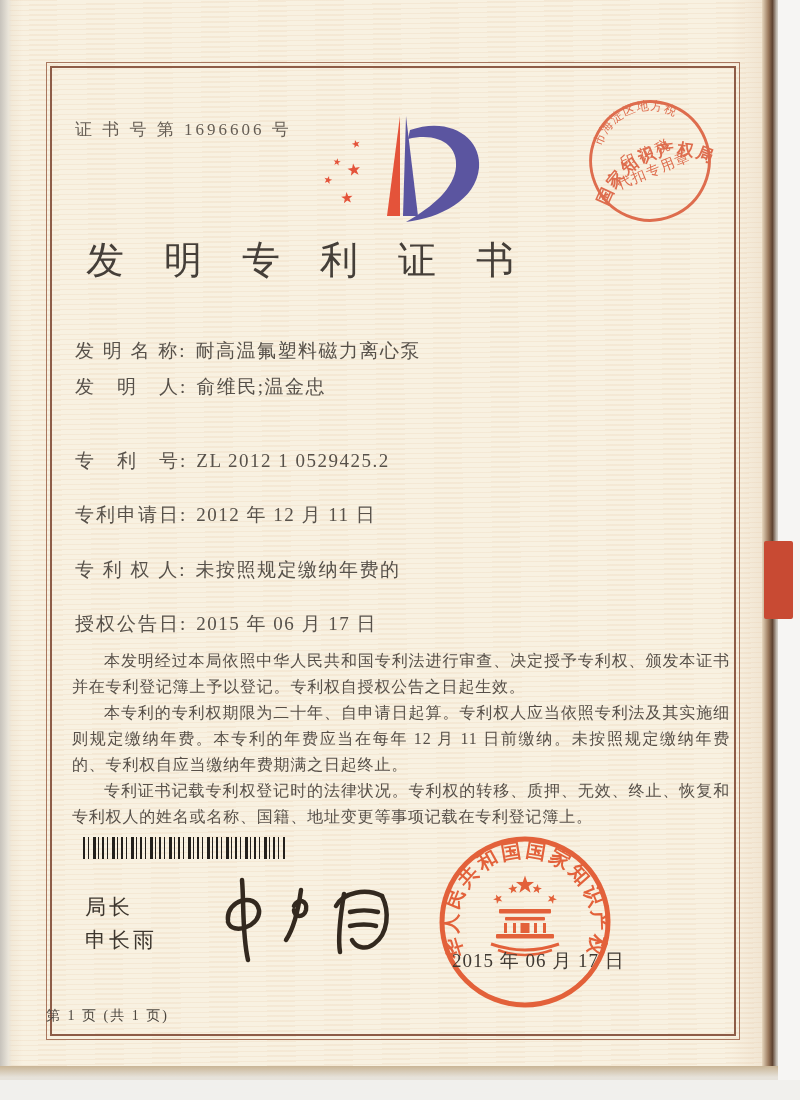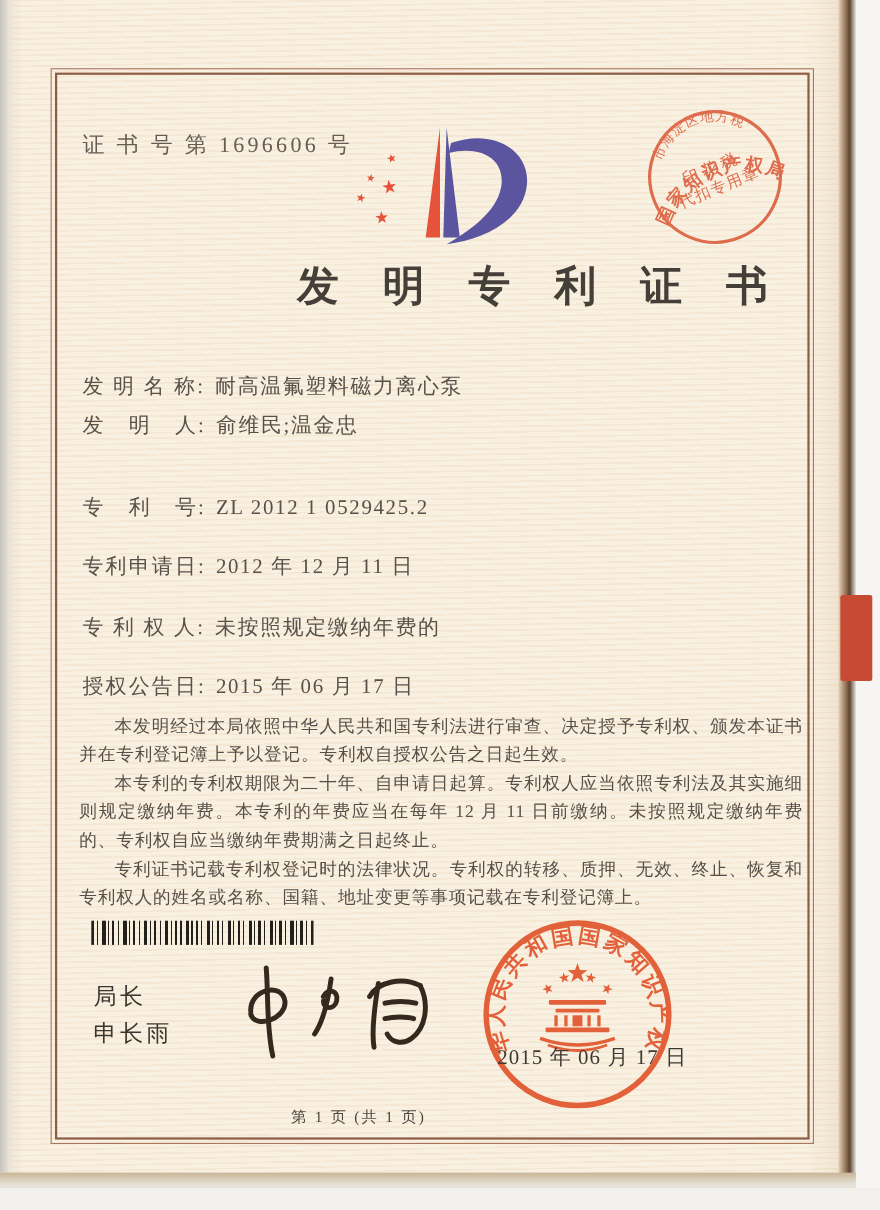--- a/index.html
+++ b/index.html
@@ -22,27 +22,27 @@
          background:linear-gradient(180deg,#c9b596,#e6e2da 80%);}
   .bottom-white{position:absolute;left:0;top:1080px;width:800px;height:20px;background:#f1f0ed;}
   .red-tab{position:absolute;left:764px;top:541px;width:29px;height:78px;background:#c84a33;border-radius:2px;}
 
   
   .frame{position:absolute;left:46px;top:62px;width:692px;height:976px;
          border:1px solid #a8775f;}
   .frame-inner{position:absolute;left:3px;top:3px;right:3px;bottom:3px;border:2px solid #8d5c47;}
 
   
-  .cert-no{position:absolute;left:75px;top:118px;font-size:20px;letter-spacing:3px;color:#655d54;}
+  .cert-no{position:absolute;left:75px;top:118px;font-size:17px;letter-spacing:3px;color:#655d54;}
   .logo{position:absolute;left:300px;top:112px;width:185px;height:130px;}
   .tax-stamp{position:absolute;left:582px;top:93px;width:136px;height:136px;
              transform:rotate(-22deg);opacity:0.92;}
   .stamp-text{fill:#dc6242;font-family:"Liberation Serif","DejaVu Serif",serif;}
-  .title{position:absolute;left:46px;top:235px;width:692px;text-align:right;
-         font-size:38px;font-weight:700;color:#453f39;letter-spacing:40px;text-indent:40px;}
+  .title{position:absolute;left:46px;top:235px;width:692px;text-align:left;
+         font-size:38px;font-weight:400;color:#453f39;letter-spacing:40px;text-indent:40px;}
 
   
   .row{position:absolute;left:75px;font-size:19px;color:#57514a;white-space:nowrap;}
   .row .lb{letter-spacing:2px;margin-right:9px;}
   .row .val{letter-spacing:1.5px;}
   .r0{top:338px}.r1{top:374px}.r2{top:448px}.r3{top:502px}.r4{top:557px}.r5{top:611px}
 
   
   .paras{position:absolute;left:72px;top:648px;width:658px;}
   .paras p{margin:0;text-indent:2em;font-size:16px;line-height:26px;
@@ -56,21 +56,21 @@
       #23201c 10px,#23201c 13px,rgba(0,0,0,0) 13px,rgba(0,0,0,0) 15px,
       #23201c 15px,#23201c 16px,rgba(0,0,0,0) 16px,rgba(0,0,0,0) 19px);}
   .signer{position:absolute;left:85px;top:890px;
           font-family:"Liberation Sans","DejaVu Sans",sans-serif;
           font-size:21px;letter-spacing:3px;color:#3d362e;line-height:33px;}
   .signature{position:absolute;left:198px;top:868px;width:210px;height:100px;}
   .office-seal{position:absolute;left:437px;top:834px;width:176px;height:176px;opacity:0.95;}
   .seal-text{fill:#e25a32;font-family:"Liberation Serif","DejaVu Serif",serif;}
   .issue-date{position:absolute;left:452px;top:948px;font-size:19px;letter-spacing:1px;
               color:#3f3932;white-space:nowrap;}
-  .footer{position:absolute;left:46px;top:1007px;width:560px;text-align:center;
+  .footer{position:absolute;left:46px;top:1007px;width:560px;text-align:left;
           font-size:14px;letter-spacing:2px;color:#4c463f;}
 </style>
 </head>
 <body>
 
 <div class="scan">
 
   <svg width="0" height="0" style="position:absolute">
     <defs>
       <path id="star5" d="M0,-10 L2.35,-3.24 L9.51,-3.09 L3.8,1.24 L5.88,8.09 L0,4 L-5.88,8.09 L-3.8,1.24 L-9.51,-3.09 L-2.35,-3.24 Z"></path>

